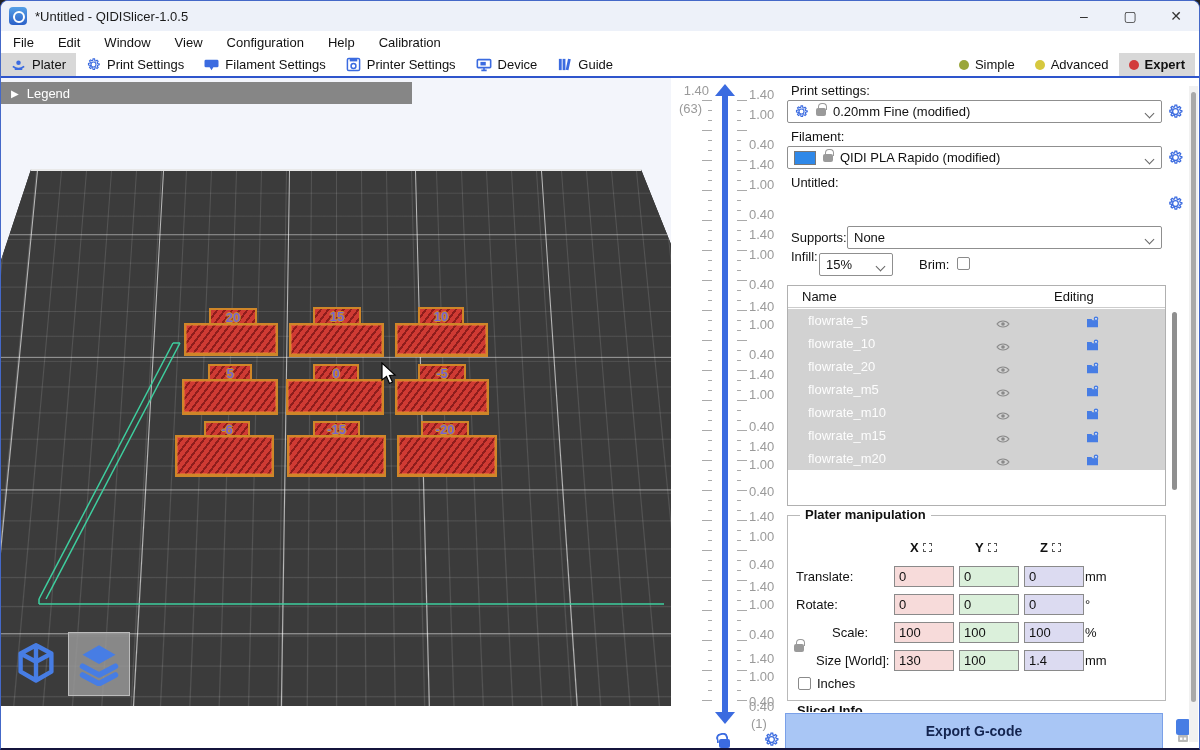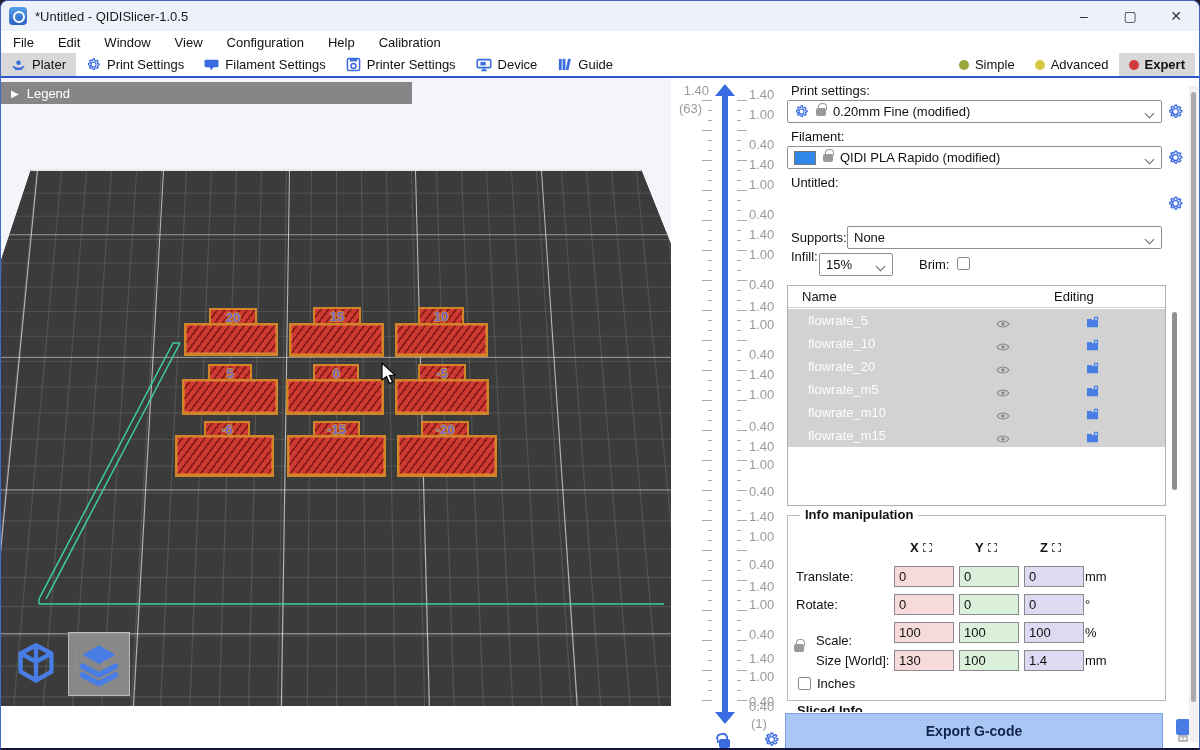--- a/index.html
+++ b/index.html
@@ -614,43 +614,55 @@
             <span class="eye"><svg width="14" height="10" viewBox="0 0 14 10">
                 <path d="M1 5 C4 1 10 1 13 5 C10 9 4 9 1 5 Z" fill="none" stroke="#8a8a8a" stroke-width="1.1"></path>
                 <circle cx="7" cy="5" r="1.8" fill="#8a8a8a"></circle>
               </svg></span>
             <span class="edt"><svg width="13" height="12" viewBox="0 0 13 12">
                 <path d="M1 3 h4.5 l1 1.2 H12 v7 H1 z" fill="#477de4"></path>
                 <circle cx="10" cy="2.8" r="2.3" fill="#477de4"></circle>
                 <circle cx="10" cy="2.8" r="0.9" fill="#fff"></circle>
               </svg></span>
           </div>
+          <div class="obj-row">
+            <span class="nm">flowrate_m20</span>
+            <span class="eye"><svg width="14" height="10" viewBox="0 0 14 10">
+                <path d="M1 5 C4 1 10 1 13 5 C10 9 4 9 1 5 Z" fill="none" stroke="#8a8a8a" stroke-width="1.1"></path>
+                <circle cx="7" cy="5" r="1.8" fill="#8a8a8a"></circle>
+              </svg></span>
+            <span class="edt"><svg width="13" height="12" viewBox="0 0 13 12">
+                <path d="M1 3 h4.5 l1 1.2 H12 v7 H1 z" fill="#477de4"></path>
+                <circle cx="10" cy="2.8" r="2.3" fill="#477de4"></circle>
+                <circle cx="10" cy="2.8" r="0.9" fill="#fff"></circle>
+              </svg></span>
+          </div>
         </div>
       <div class="list-scroll"></div>
     </div>
 
     <div class="groupbox">
-      <div class="gb-title">Info manipulation</div>
+      <div class="gb-title">Plater manipulation</div>
       <div id="axisheads">
           <div class="axis-head" style="left: 122px;">X<span class="dashed-sq"></span></div>
           <div class="axis-head" style="left: 187px;">Y<span class="dashed-sq"></span></div>
           <div class="axis-head" style="left: 252px;">Z<span class="dashed-sq"></span></div>
         </div>
       <div id="gmrows">
           <div class="gm-row-label" style="top: 53px;">Translate:</div>
           <div class="gm-input" style="left: 106px; top: 50px; background: rgb(247, 219, 218);">0</div>
           <div class="gm-input" style="left: 171px; top: 50px; background: rgb(219, 240, 219);">0</div>
           <div class="gm-input" style="left: 236px; top: 50px; background: rgb(220, 219, 241);">0</div>
           <div class="gm-unit" style="top: 53px;">mm</div>
           <div class="gm-row-label" style="top: 81px;">Rotate:</div>
           <div class="gm-input" style="left: 106px; top: 78px; background: rgb(247, 219, 218);">0</div>
           <div class="gm-input" style="left: 171px; top: 78px; background: rgb(219, 240, 219);">0</div>
           <div class="gm-input" style="left: 236px; top: 78px; background: rgb(220, 219, 241);">0</div>
           <div class="gm-unit" style="top: 81px;">°</div>
-          <div class="gm-row-label ind" style="top: 117px;">Scale:</div>
+          <div class="gm-row-label ind" style="top: 109px; margin-left: 16px;">Scale:</div>
           <div class="gm-input" style="left: 106px; top: 106px; background: rgb(247, 219, 218);">100</div>
           <div class="gm-input" style="left: 171px; top: 106px; background: rgb(219, 240, 219);">100</div>
           <div class="gm-input" style="left: 236px; top: 106px; background: rgb(220, 219, 241);">100</div>
           <div class="gm-unit" style="top: 109px;">%</div>
           <div class="gm-row-label ind" style="top: 137px;">Size [World]:</div>
           <div class="gm-input" style="left: 106px; top: 134px; background: rgb(247, 219, 218);">130</div>
           <div class="gm-input" style="left: 171px; top: 134px; background: rgb(219, 240, 219);">100</div>
           <div class="gm-input" style="left: 236px; top: 134px; background: rgb(220, 219, 241);">1.4</div>
           <div class="gm-unit" style="top: 137px;">mm</div>
         </div>

